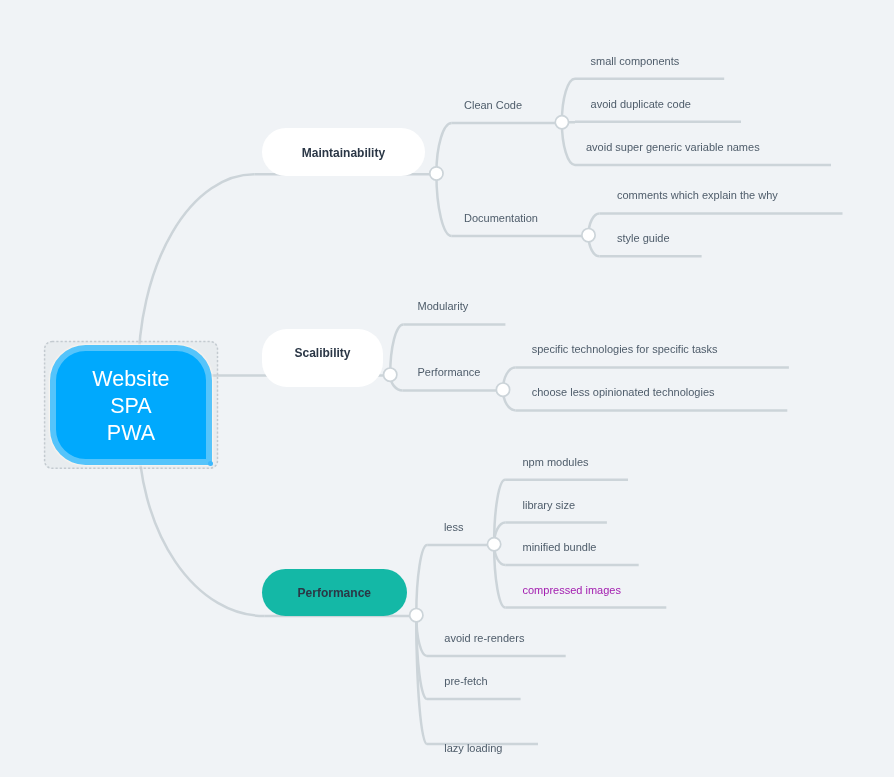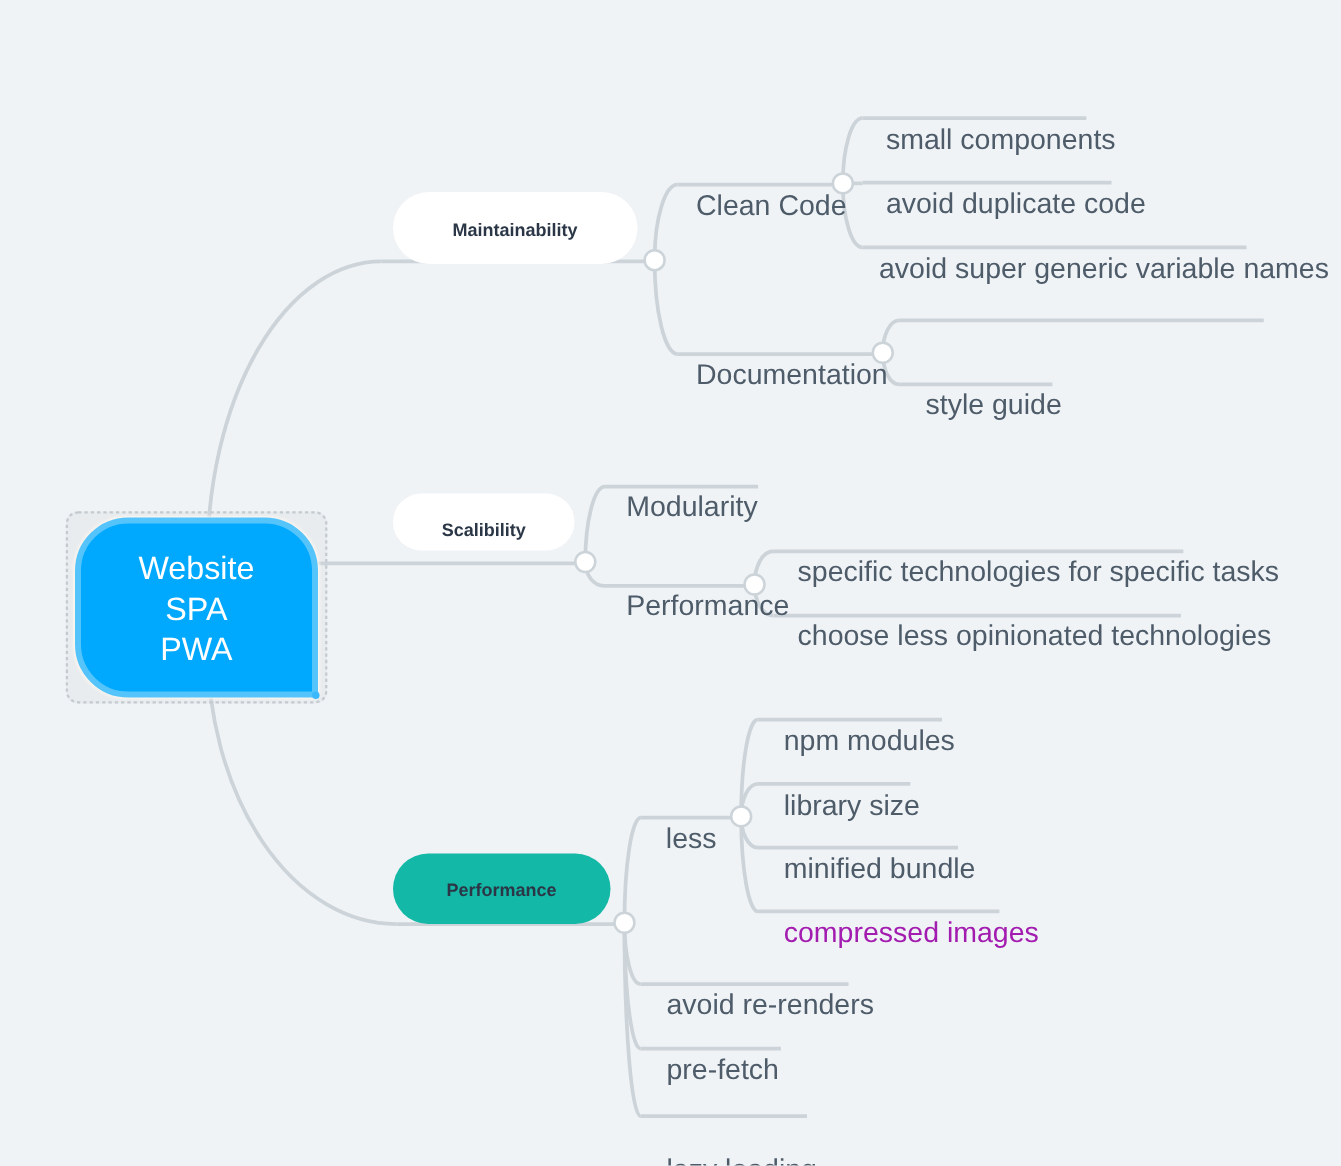--- a/index.html
+++ b/index.html
@@ -5,30 +5,30 @@
 <style>
   html,body{margin:0;padding:0;}
   body{width:894px;height:777px;overflow:hidden;background:#eff3f6;
        font-family:"Liberation Sans",sans-serif;-webkit-font-smoothing:antialiased;}
   #canvas{position:relative;width:894px;height:777px;}
   svg#links{position:absolute;left:0;top:0;width:894px;height:777px;pointer-events:none;z-index:2;}
   
   #root-sel{position:absolute;background:#e8ecef;border-radius:7.5px;box-sizing:border-box;z-index:1;}
   #root-sel-border{position:absolute;overflow:visible;z-index:4;}
   #root-box{position:absolute;z-index:3;background:#00a9fd;color:#ffffff;
-            border:4px solid #a21caf;box-sizing:border-box;box-shadow:0 0 2px 1px rgba(252,246,238,0.95);
+            border:6px solid #a21caf;box-sizing:border-box;box-shadow:0 0 2px 1px rgba(252,246,238,0.95);
             display:flex;flex-direction:column;align-items:center;justify-content:center;
             font-size:21.5px;line-height:27px;padding-top:3px;}
   #root-dot{position:absolute;z-index:5;width:5.6px;height:5.6px;border-radius:50%;background:#3cb8fd;}
   
   .pill{position:absolute;z-index:3;background:#ffffff;border-radius:25px;}
   .pill>span{position:absolute;left:0;right:0;text-align:center;
         font-weight:bold;font-size:12px;line-height:1;color:#2b3746;white-space:nowrap;}
   
-  .lbl{position:absolute;z-index:4;font-size:19px;line-height:1;color:#4e5c6a;white-space:nowrap;margin-top:28px;}
+  .lbl{position:absolute;z-index:4;font-size:11px;line-height:1;color:#4e5c6a;white-space:nowrap;}
 </style>
 </head>
 <body style="background: rgb(240, 243, 246);">
 
 <div id="canvas">
 
   <svg id="links" viewBox="0 0 894 777" xmlns="http://www.w3.org/2000/svg">
       <path d="M138.2 373.1A116.10000000000002 198.80000000000004 0 0 1 254.3 174.29999999999998" fill="none" stroke="#ccd4d9" stroke-width="2.5" stroke-linecap="butt"></path>
       <path d="M138.2 375.5H264" fill="none" stroke="#ccd4d9" stroke-width="2.5" stroke-linecap="butt"></path>
       <path d="M138.2 429.4A126 186.60000000000002 0 0 0 264.2 616" fill="none" stroke="#ccd4d9" stroke-width="2.5" stroke-linecap="butt"></path>
@@ -94,22 +94,23 @@
   <div id="root-dot" style="left: 207.5px; top: 460.6px;"></div>
 
 <div class="pill" style="left: 261.8px; top: 127.9px; width: 163.2px; height: 48px; background: rgb(255, 255, 255); color: rgb(43, 55, 70);">
       <span style="top: 18.9px;">Maintainability</span>
     </div>
     <div class="lbl" style="left: 464px; top: 100px; color: rgb(78, 92, 106);">Clean Code</div>
     <div class="lbl" style="left: 590.6px; top: 55.6px; color: rgb(78, 92, 106);">small components</div>
     <div class="lbl" style="left: 590.6px; top: 98.6px; color: rgb(78, 92, 106);">avoid duplicate code</div>
     <div class="lbl" style="left: 586px; top: 141.8px; color: rgb(78, 92, 106);">avoid super generic variable names</div>
     <div class="lbl" style="left: 464px; top: 212.9px; color: rgb(78, 92, 106);">Documentation</div>
+    <div class="lbl" style="left: 617px; top: 190.4px; color: rgb(78, 92, 106);">comments which explain the why</div>
     <div class="lbl" style="left: 617px; top: 233.2px; color: rgb(78, 92, 106);">style guide</div>
-    <div class="pill" style="left: 261.8px; top: 329px; width: 121.4px; height: 38px; background: rgb(255, 255, 255); color: rgb(43, 55, 70);">
+    <div class="pill" style="left: 261.8px; top: 329px; width: 121.4px; height: 58px; background: rgb(255, 255, 255); color: rgb(43, 55, 70);">
       <span style="top: 18.3px;">Scalibility</span>
     </div>
     <div class="lbl" style="left: 417.5px; top: 301.3px; color: rgb(78, 92, 106);">Modularity</div>
     <div class="lbl" style="left: 417.5px; top: 367.4px; color: rgb(78, 92, 106);">Performance</div>
     <div class="lbl" style="left: 531.7px; top: 344.4px; color: rgb(78, 92, 106);">specific technologies for specific tasks</div>
     <div class="lbl" style="left: 531.7px; top: 387.3px; color: rgb(78, 92, 106);">choose less opinionated technologies</div>
     <div class="pill" style="left: 261.8px; top: 568.7px; width: 145px; height: 47.5px; background: #14b8a6; color: rgb(43, 55, 70);">
       <span style="top: 18.5px;">Performance</span>
     </div>
     <div class="lbl" style="left: 443.9px; top: 522px; color: rgb(78, 92, 106);">less</div>

